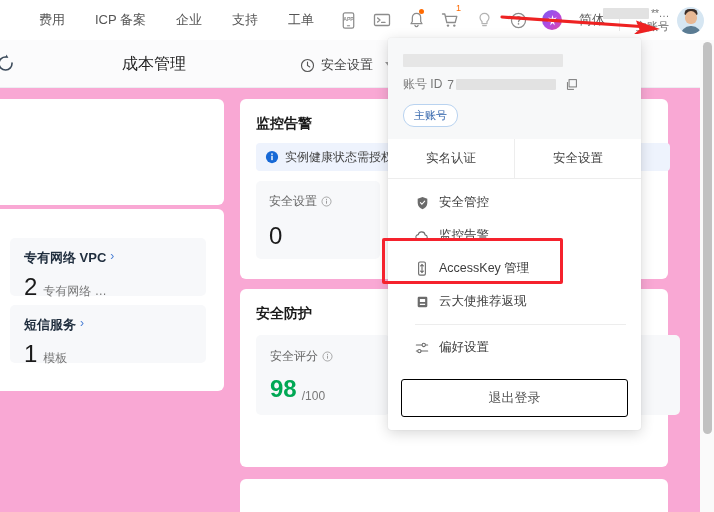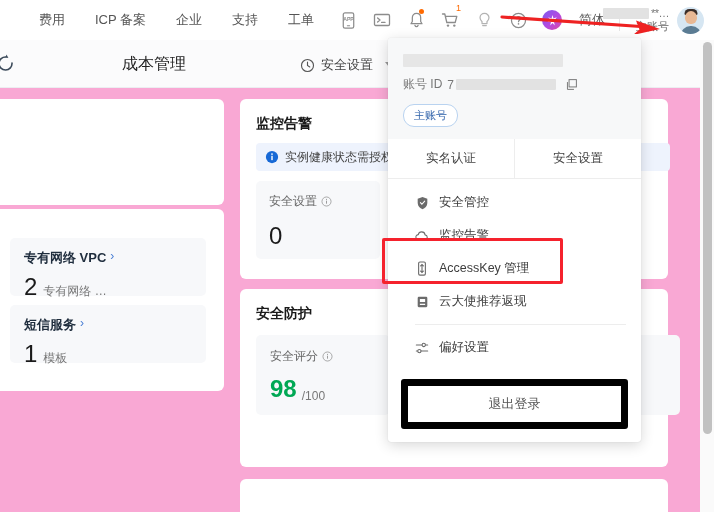--- a/index.html
+++ b/index.html
@@ -358,21 +358,21 @@
   .dd-divider {
     height: 1px;
     background: #ededed;
     margin: 6px 15px;
   }
   .dd-footer { padding: 9px 13px 13px 13px; }
   .logout-btn {
     width: 100%;
     box-sizing: border-box;
     text-align: center;
-    border: 7px solid #000000;
+    border: 1px solid #000000;
     border-radius: 3px;
     background: #fff;
     color: #555;
     font-size: 13px;
     padding: 9px 0;
     cursor: pointer;
     font-family: inherit;
   }
 
   

